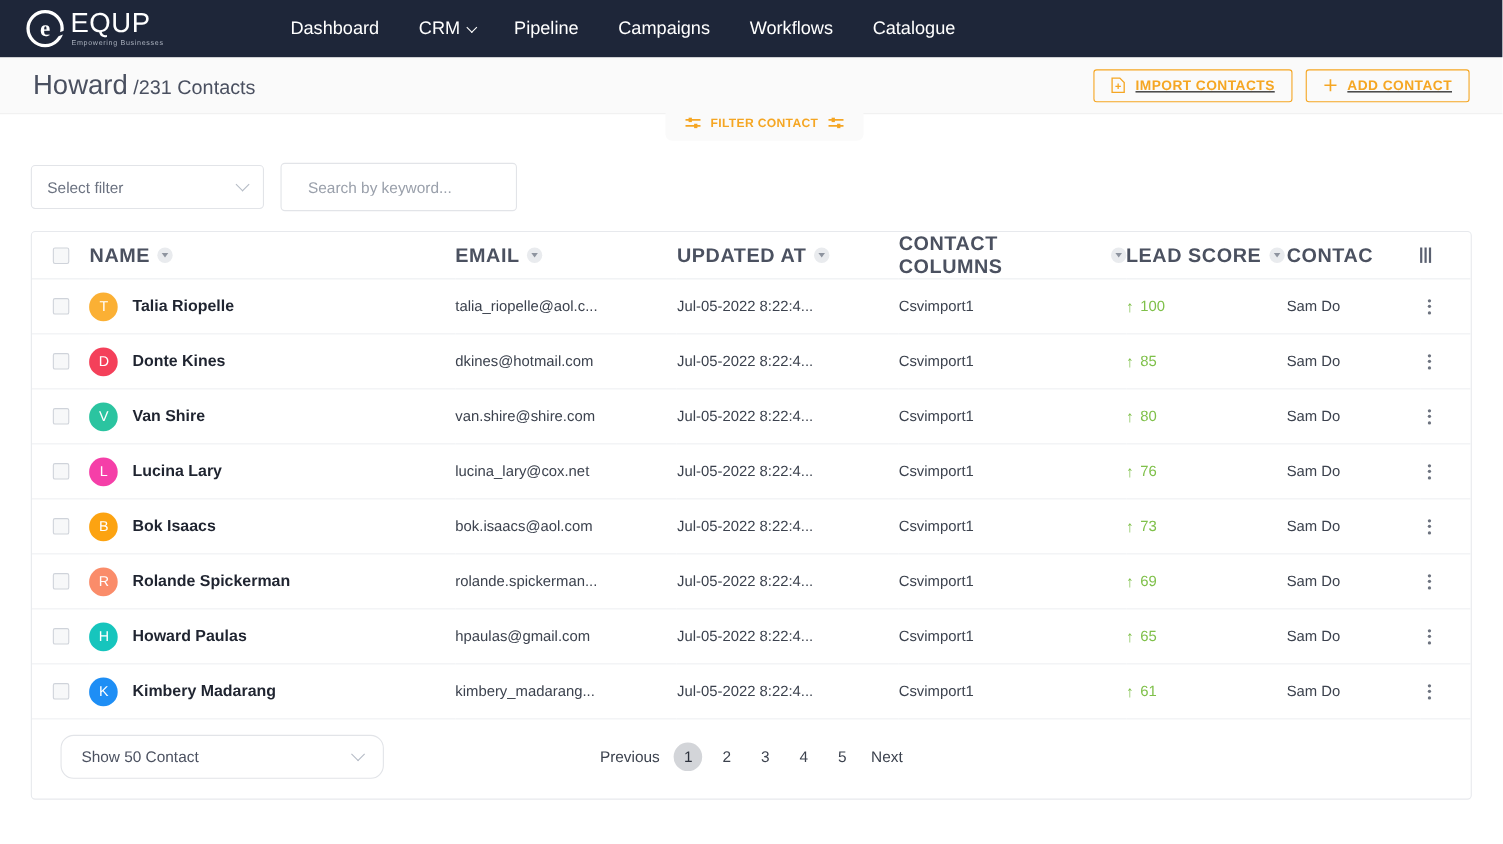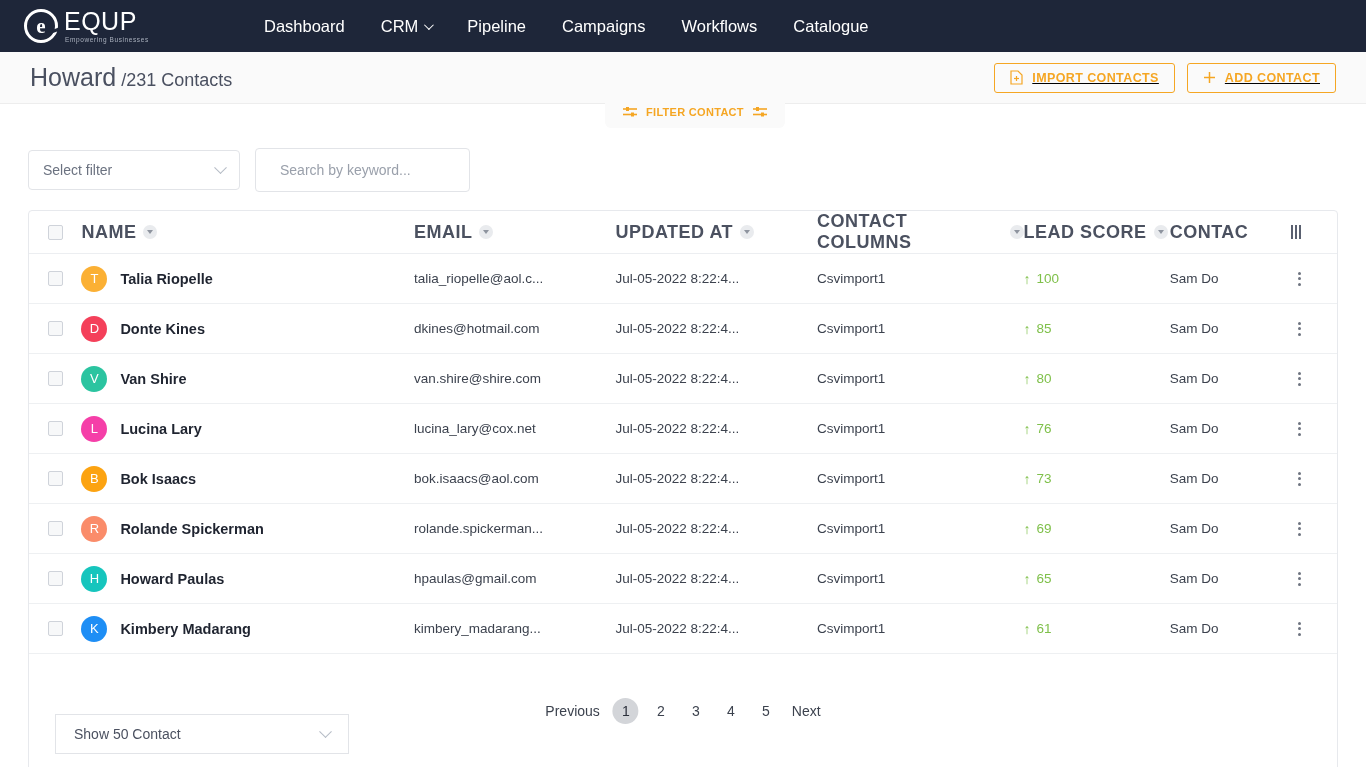--- a/index.html
+++ b/index.html
@@ -216,23 +216,23 @@
     cursor: pointer; width: 18px;
   }
   .kebab span { width: 3px; height: 3px; border-radius: 50%; background: #6d737f; display: block; }
 
   
   .table-footer {
     display: flex; align-items: center; padding: 14px 26px 18px 26px;
     position: relative;
   }
   .show-select {
-    width: 294px; height: 40px; border: 1px solid #e2e4e8; border-radius: 0;
+    width: 294px; height: 40px; border: 1px solid #e2e4e8; border-radius: 12px;
     display: flex; align-items: center; padding: 0 18px;
-    color: #4b5160; font-size: 14px; cursor: pointer; background: #fff; margin-top: 46px;
+    color: #4b5160; font-size: 14px; cursor: pointer; background: #fff;
   }
   .show-select .cv {
     margin-left: auto; width: 9px; height: 9px;
     border-right: 1.6px solid #b6bcc6; border-bottom: 1.6px solid #b6bcc6;
     transform: rotate(45deg) translate(-2px,-2px);
   }
   .pager {
     position: absolute; left: 50%; transform: translateX(-50%);
     display: flex; align-items: center; gap: 9px;
     font-size: 14px; color: #3c424e;

